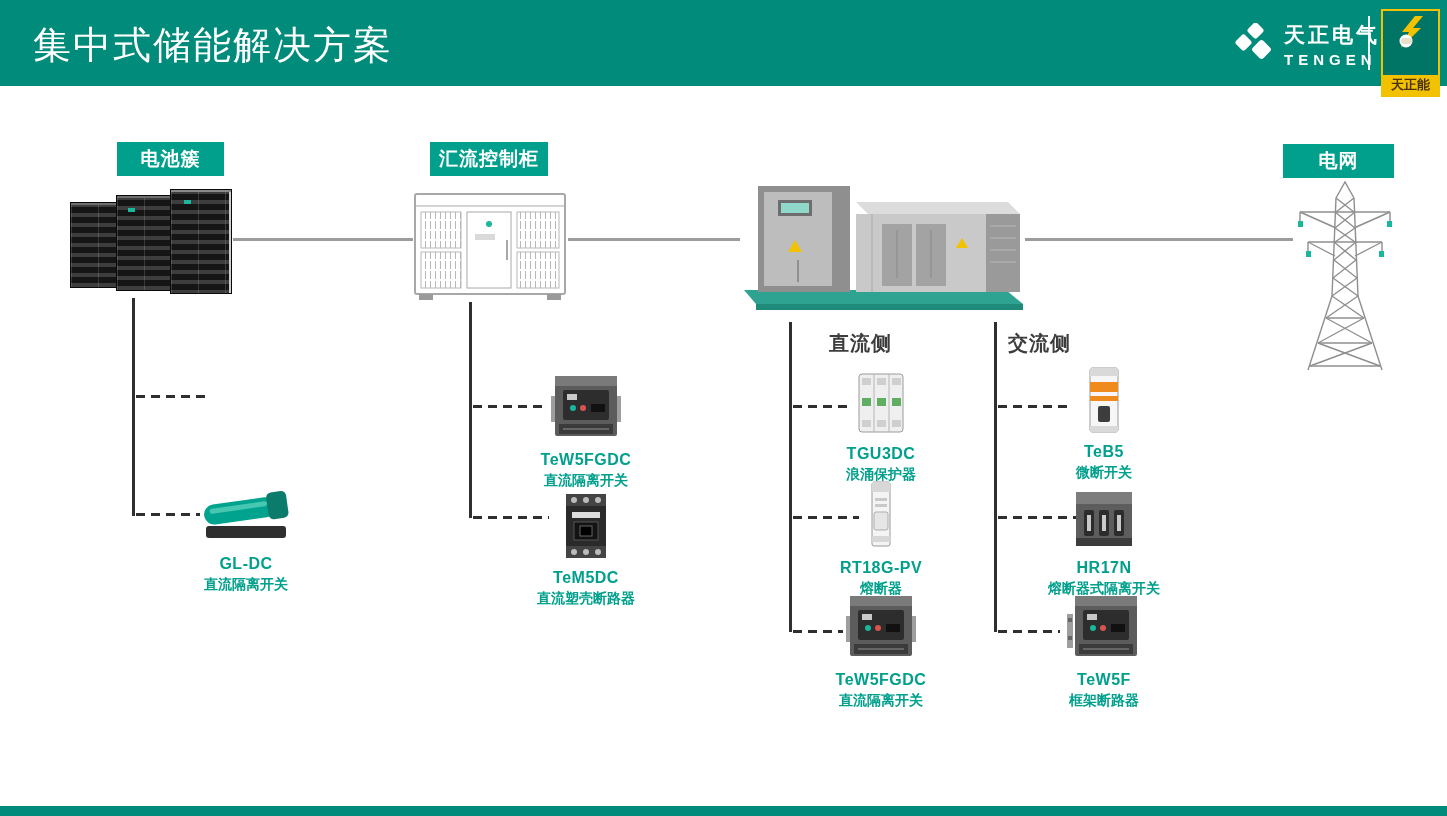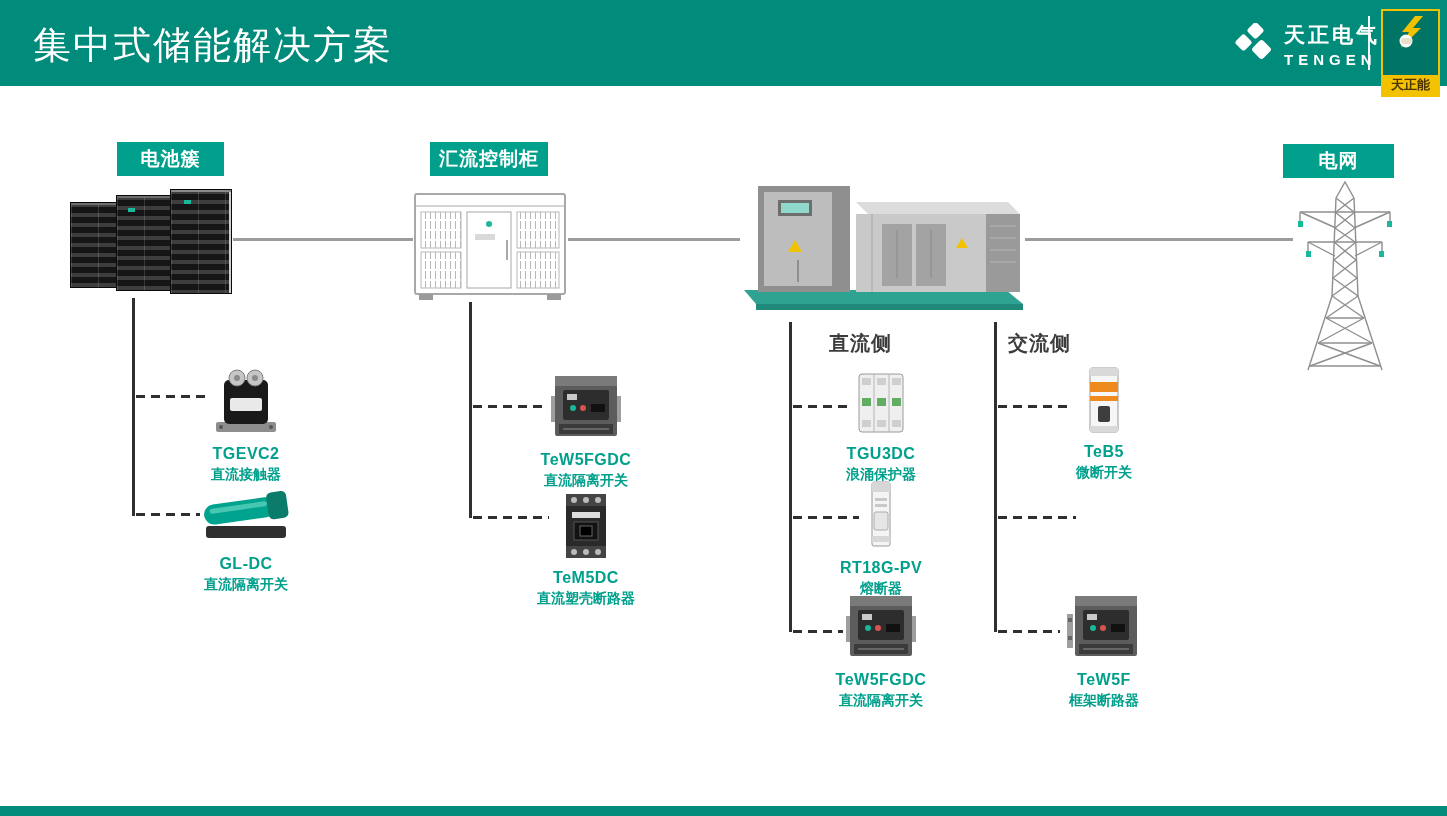--- a/index.html
+++ b/index.html
@@ -204,37 +204,20 @@
   <div class="dash" style="left:793px;top:405px;width:58px;"></div>
   <div class="dash" style="left:793px;top:516px;width:66px;"></div>
   <div class="dash" style="left:793px;top:630px;width:50px;"></div>
 
   <div class="vline" style="left:994px;top:322px;height:310px;"></div>
   <div class="side-label" style="left:1008px;top:330px;">交流侧</div>
   <div class="dash" style="left:998px;top:405px;width:72px;"></div>
   <div class="dash" style="left:998px;top:516px;width:78px;"></div>
   <div class="dash" style="left:998px;top:630px;width:62px;"></div>
 
-  <div class="product" style="left:161px;top:362px;">
-    <div class="prod-img" style="height:76px;">
-      <svg width="72" height="74" viewBox="0 0 72 74">
-        <rect x="6" y="58" width="60" height="10" rx="2" fill="#8d8d8d"></rect>
-        <circle cx="11" cy="63" r="2" fill="#555"></circle>
-          <circle cx="61" cy="63" r="2" fill="#555"></circle>
-        <rect x="14" y="16" width="44" height="44" rx="5" fill="#191919"></rect>
-        <circle cx="27" cy="14" r="8" fill="#c6c6c6" stroke="#7e7e7e"></circle>
-        <circle cx="45" cy="14" r="8" fill="#c6c6c6" stroke="#7e7e7e"></circle>
-        <circle cx="27" cy="14" r="3" fill="#8a8a8a"></circle>
-          <circle cx="45" cy="14" r="3" fill="#8a8a8a"></circle>
-        <rect x="20" y="34" width="32" height="13" rx="2" fill="#e9e9e9"></rect>
-      </svg>
-    </div>
-    <div class="prod-name">TGEVC2</div>
-    <div class="prod-desc">直流接触器</div>
-  </div>
 
   <div class="product" style="left:161px;top:478px;">
     <div class="prod-img" style="height:70px;">
       <svg width="92" height="64" viewBox="0 0 92 64">
         <rect x="6" y="42" width="80" height="12" rx="3" fill="#2f2f2f"></rect>
         <g transform="rotate(-8 46 28)">
           <rect x="4" y="16" width="72" height="20" rx="10" fill="#00a38e"></rect>
           <rect x="10" y="20" width="58" height="5" rx="2.5" fill="#45c7b2"></rect>
           <rect x="68" y="12" width="20" height="27" rx="5" fill="#0b7c6c"></rect>
         </g>
@@ -349,20 +332,37 @@
         <rect x="10" y="18" width="28" height="10" fill="#ef8a1d"></rect>
         <rect x="10" y="32" width="28" height="5" fill="#ef8a1d"></rect>
         <rect x="18" y="42" width="12" height="16" rx="2" fill="#3d3d3d"></rect>
         <rect x="10" y="62" width="28" height="6" fill="#d9d9d9"></rect>
       </svg>
     </div>
     <div class="prod-name">TeB5</div>
     <div class="prod-desc">微断开关</div>
   </div>
 
+  <div class="product" style="left:1019px;top:476px;">
+    <div class="prod-img" style="height:76px;">
+      <svg width="64" height="70" viewBox="0 0 64 70">
+        <rect x="4" y="10" width="56" height="50" rx="3" fill="#5d5d5d"></rect>
+        <rect x="4" y="10" width="56" height="12" fill="#7d7d7d"></rect>
+        <rect x="12" y="28" width="10" height="26" rx="2" fill="#2c2c2c"></rect>
+        <rect x="27" y="28" width="10" height="26" rx="2" fill="#2c2c2c"></rect>
+        <rect x="42" y="28" width="10" height="26" rx="2" fill="#2c2c2c"></rect>
+        <rect x="15" y="33" width="4" height="16" fill="#c9c9c9"></rect>
+        <rect x="30" y="33" width="4" height="16" fill="#c9c9c9"></rect>
+        <rect x="45" y="33" width="4" height="16" fill="#c9c9c9"></rect>
+        <rect x="4" y="56" width="56" height="8" fill="#3c3c3c"></rect>
+      </svg>
+    </div>
+    <div class="prod-name">HR17N</div>
+    <div class="prod-desc">熔断器式隔离开关</div>
+  </div>
 
   <div class="product" style="left:1019px;top:588px;">
     <div class="prod-img" style="height:76px;">
       <svg width="78" height="74" viewBox="0 0 78 74">
         <rect x="10" y="6" width="62" height="60" rx="2" fill="#5c5c5c"></rect>
         <rect x="10" y="6" width="62" height="10" fill="#7a7a7a"></rect>
         <rect x="18" y="20" width="46" height="30" rx="2" fill="#2d2d2d"></rect>
         <rect x="22" y="24" width="10" height="6" fill="#c9c9c9"></rect>
         <circle cx="28" cy="38" r="3" fill="#19B79B"></circle>
         <circle cx="38" cy="38" r="3" fill="#d9534f"></circle>

